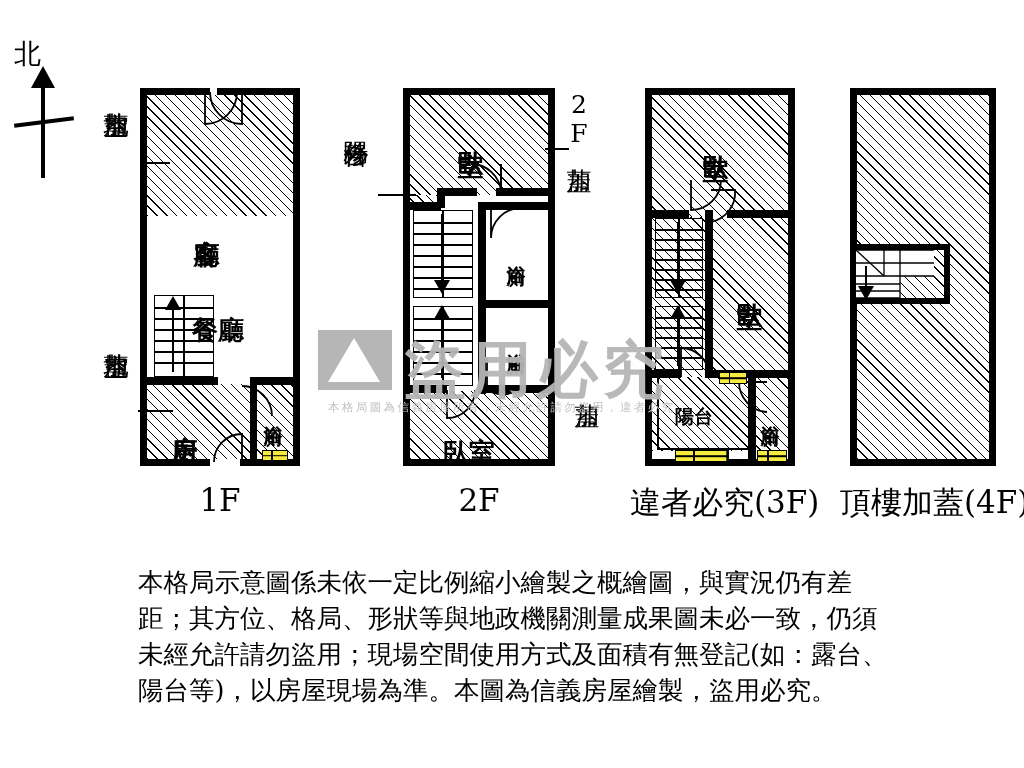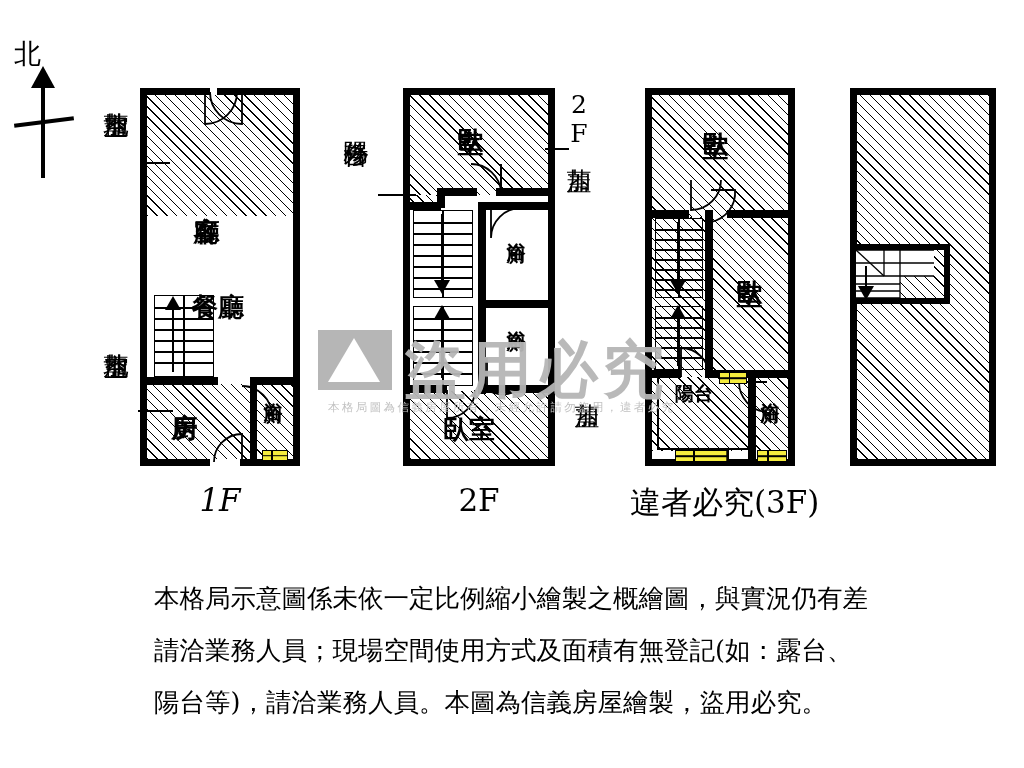--- a/index.html
+++ b/index.html
@@ -36,20 +36,21 @@
     text-align:center;
   }
   .roomlbl{
     writing-mode:vertical-rl;
     text-orientation:upright;
     font-size:26px;
     font-weight:700;
     color:#000;
     line-height:1.0;
     white-space:nowrap;
+    margin-top:23px;
   }
   .roomlbl.h{
     writing-mode:horizontal-tb;
     text-orientation:mixed;
   }
   .roomlbl.sm{font-size:19px;}
 
   
   .wallbox{
     position:absolute;
@@ -127,21 +128,21 @@
     font-family:Liberation Serif, serif;
     font-size:11.5px;color:#c2c2c2;letter-spacing:2.4px;white-space:nowrap;
   }
 
   
   #disclaimer{
     position:absolute;left:138px;top:564px;width:850px;
     font-family:"DejaVu Serif","Liberation Serif",serif;
     font-size:25.5px;line-height:36px;color:#000;
   }
-  #disclaimer p{margin:16px;white-space:nowrap;}
+  #disclaimer p{margin:0;white-space:nowrap;}
 </style>
 </head>
 <body>
 
 <div id="stage">
 
   <div class="abs" style="left:8px;top:36px;width:80px;height:140px;">
     <div class="hlabel abs" style="left:6px;top:0px;font-size:27px;">北</div>
 
     <div class="compass-stem abs" style="left:33px;top:42px;width:4px;height:100px;"></div>
@@ -208,21 +209,21 @@
     <div class="roomlbl abs" style="left:32px;top:304px;">廚房</div>
     <div class="roomlbl sm abs" style="left:124px;top:300px;">浴廁</div>
   </div>
 
   <div class="vlabel abs" style="left:103px;top:92px;font-size:25px;">空地加蓋</div>
   <div class="thinline abs" style="left:140px;top:162px;width:30px;height:2.4px;"></div>
 
   <div class="vlabel abs" style="left:103px;top:333px;font-size:25px;">空地加蓋</div>
   <div class="thinline abs" style="left:138px;top:410px;width:35px;height:2.4px;"></div>
 
-  <div class="floorcap abs" style="left:140px;top:482px;width:160px;font-style:italic;">1F</div>
+  <div class="floorcap abs" style="left:140px;top:482px;width:160px;">1F</div>
 
   <div class="abs" style="left:403px;top:88px;width:152px;height:378px;">
 
     <div class="wallbox" style="left:0;top:0;width:152px;height:378px;"></div>
 
     <div class="hatch" style="left:7px;top:7px;width:138px;height:100px;"></div>
 
     <div class="hatch" style="left:7px;top:107px;width:30px;height:14px;"></div>
 
     <div class="hatch" style="left:7px;top:303px;width:138px;height:68px;"></div>
@@ -413,26 +414,28 @@
         <line x1="0" y1="34" x2="44" y2="34" stroke="#000" stroke-width="1.3"></line>
         <line x1="0" y1="41" x2="44" y2="41" stroke="#000" stroke-width="1.3"></line>
         <line x1="0" y1="48" x2="44" y2="48" stroke="#000" stroke-width="1.3"></line>
         <line x1="0" y1="0" x2="28" y2="26" stroke="#000" stroke-width="1.3"></line>
       </svg>
     </div>
     <div class="arrowline" style="left:15px;top:178px;height:24px;"></div>
     <div class="abs" style="left:8px;top:198px;width:0;height:0;border-left:8px solid transparent;border-right:8px solid transparent;border-top:14px solid #000;"></div>
   </div>
 
+  <div class="floorcap abs" style="left:840px;top:482px;width:180px;">頂樓加蓋(4F)</div>
 
   <div id="wm">
     <div class="wm-mark"></div>
     <div class="wm-text">盜用必究</div>
     <div class="wm-sub">本格局圖為信義房屋所有，未經允許請勿盜用，違者必究</div>
   </div>
 
   <div id="disclaimer">
     <p>本格局示意圖係未依一定比例縮小繪製之概繪圖，與實況仍有差</p>
-    <p>請洽業務人員；現場空間使用方式及面積有無登記(如：露台、</p>
-    <p>陽台等)，請洽業務人員。本圖為信義房屋繪製，盜用必究。</p>
+    <p>距；其方位、格局、形狀等與地政機關測量成果圖未必一致，仍須</p>
+    <p>未經允許請勿盜用；現場空間使用方式及面積有無登記(如：露台、</p>
+    <p>陽台等)，以房屋現場為準。本圖為信義房屋繪製，盜用必究。</p>
   </div>
 
 </div>
 
 </body></html>

